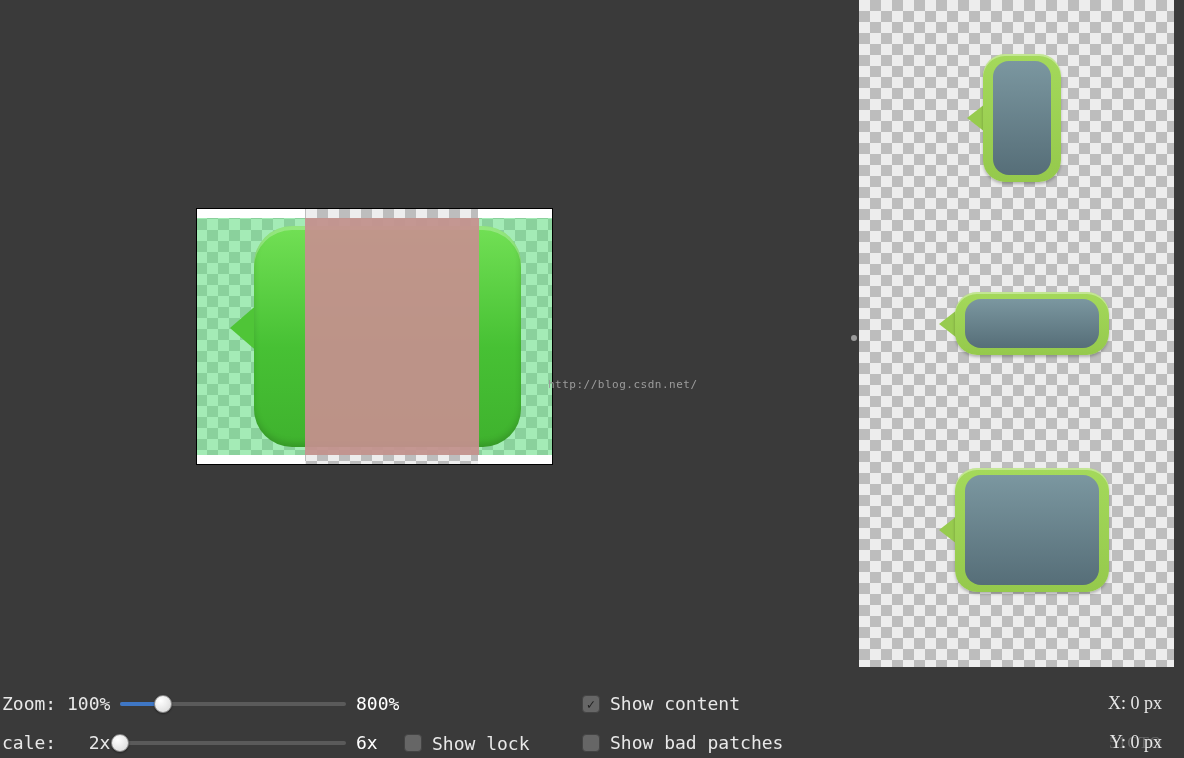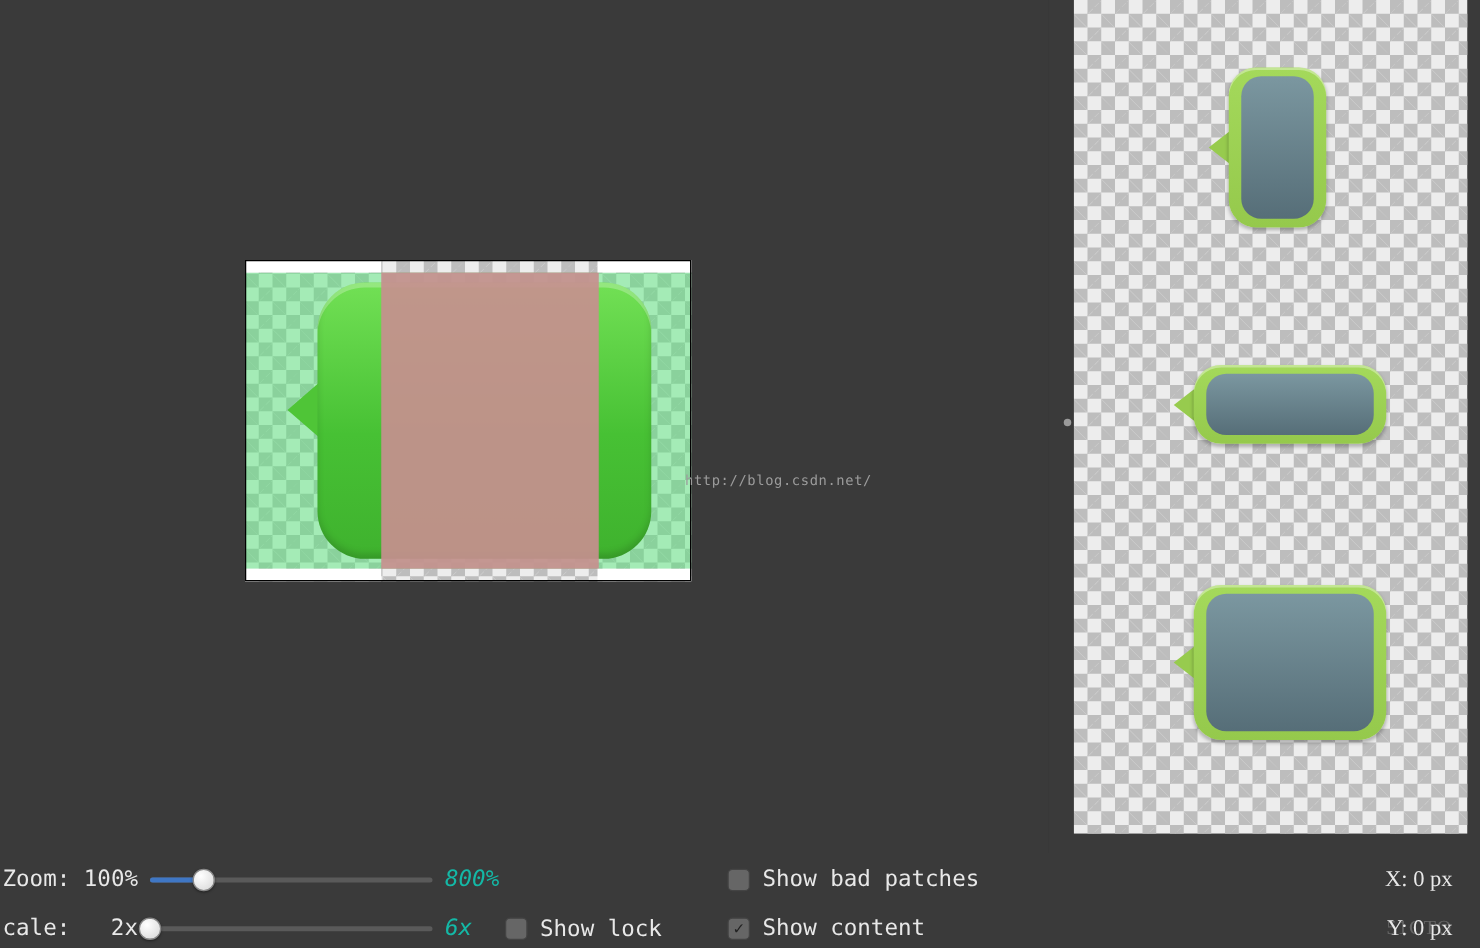--- a/index.html
+++ b/index.html
@@ -121,21 +121,21 @@
 .footer-col.mid2 { width: 220px; }
 .footer-col.right { margin-left: auto; text-align: left; padding-right: 22px; font-family: Liberation Serif, serif; }
 .row { display:flex; align-items:center; height:28px; gap:10px; }
 .label { white-space: pre; padding-left: 2px; }
 .slider {
   position:relative; flex:1; height: 18px;
 }
 .slider-track { position:absolute; top:50%; left:0; right:0; height:4px; border-radius:3px; background:#5a5a5a; transform:translateY(-50%);} 
 .slider-fill { position:absolute; top:50%; left:0; height:4px; border-radius:3px; background:#3f77c5; transform:translateY(-50%);} 
 .slider-thumb { position:absolute; top:50%; width:18px; height:18px; border-radius:50%; background:radial-gradient(circle at 35% 30%, #fff, #d6d6d6); border:1px solid #888; transform:translate(-50%,-50%); box-shadow:0 1px 2px rgba(0,0,0,.4);} 
-.slider-max { width:48px; color:#14b8a6;font-style:italic; }
+.slider-max { width:48px; color:#ffffff; }
 .cb { width:18px;height:18px; border-radius:4px; background:#666; display:flex; align-items:center; justify-content:center; border:1px solid #444; flex: none;}
 .cb.checked::after { content:"✓"; font-size:14px; color:#222; font-weight:bold; }
 .cb-label { color:#e8e8e8; }
 </style>
 </head>
 <body>
 
 <div class="app">
   <div class="main">
     <div class="editor">
@@ -204,26 +204,26 @@
 
     <div class="footer-col mid1">
       <div class="row">
         <div class="cb" id="cb-lock"></div>
         <span class="cb-label">Show lock</span>
       </div>
     </div>
 
     <div class="footer-col mid2">
       <div class="row">
+        <div class="cb checked" id="cb-content"></div>
+        <span class="cb-label">Show content</span>
+      </div>
+      <div class="row">
         <div class="cb" id="cb-bad"></div>
         <span class="cb-label">Show bad patches</span>
-      </div>
-      <div class="row">
-        <div class="cb checked" id="cb-content"></div>
-        <span class="cb-label">Show content</span>
       </div>
     </div>
 
     <div class="footer-col right">
       <div class="row" style="justify-content:flex-end">
         <span>X: 0 px</span>
       </div>
       <div class="row" style="justify-content:flex-end; position:relative;">
         <span>Y: 0 px</span>
         <span style="position:absolute; right:0; opacity:.25; font-size:16px; letter-spacing:1px;">51CTO</span>

